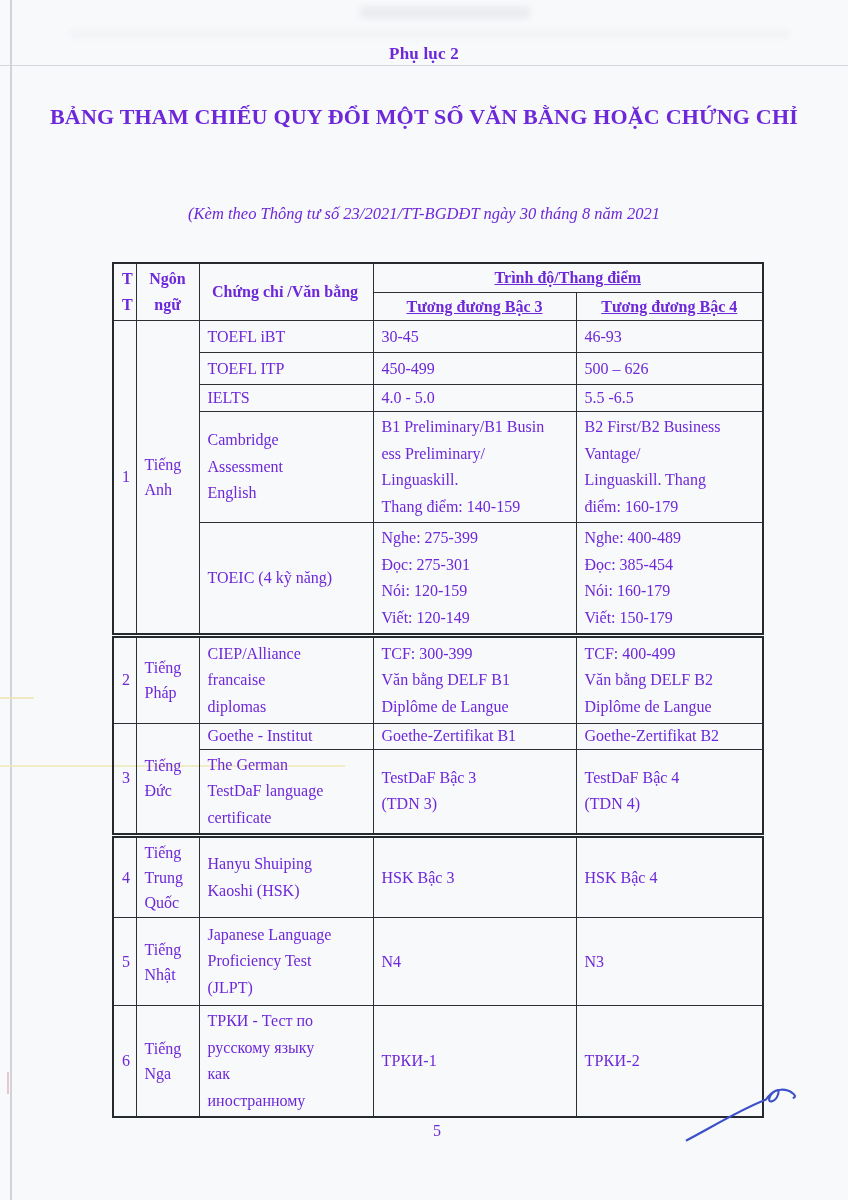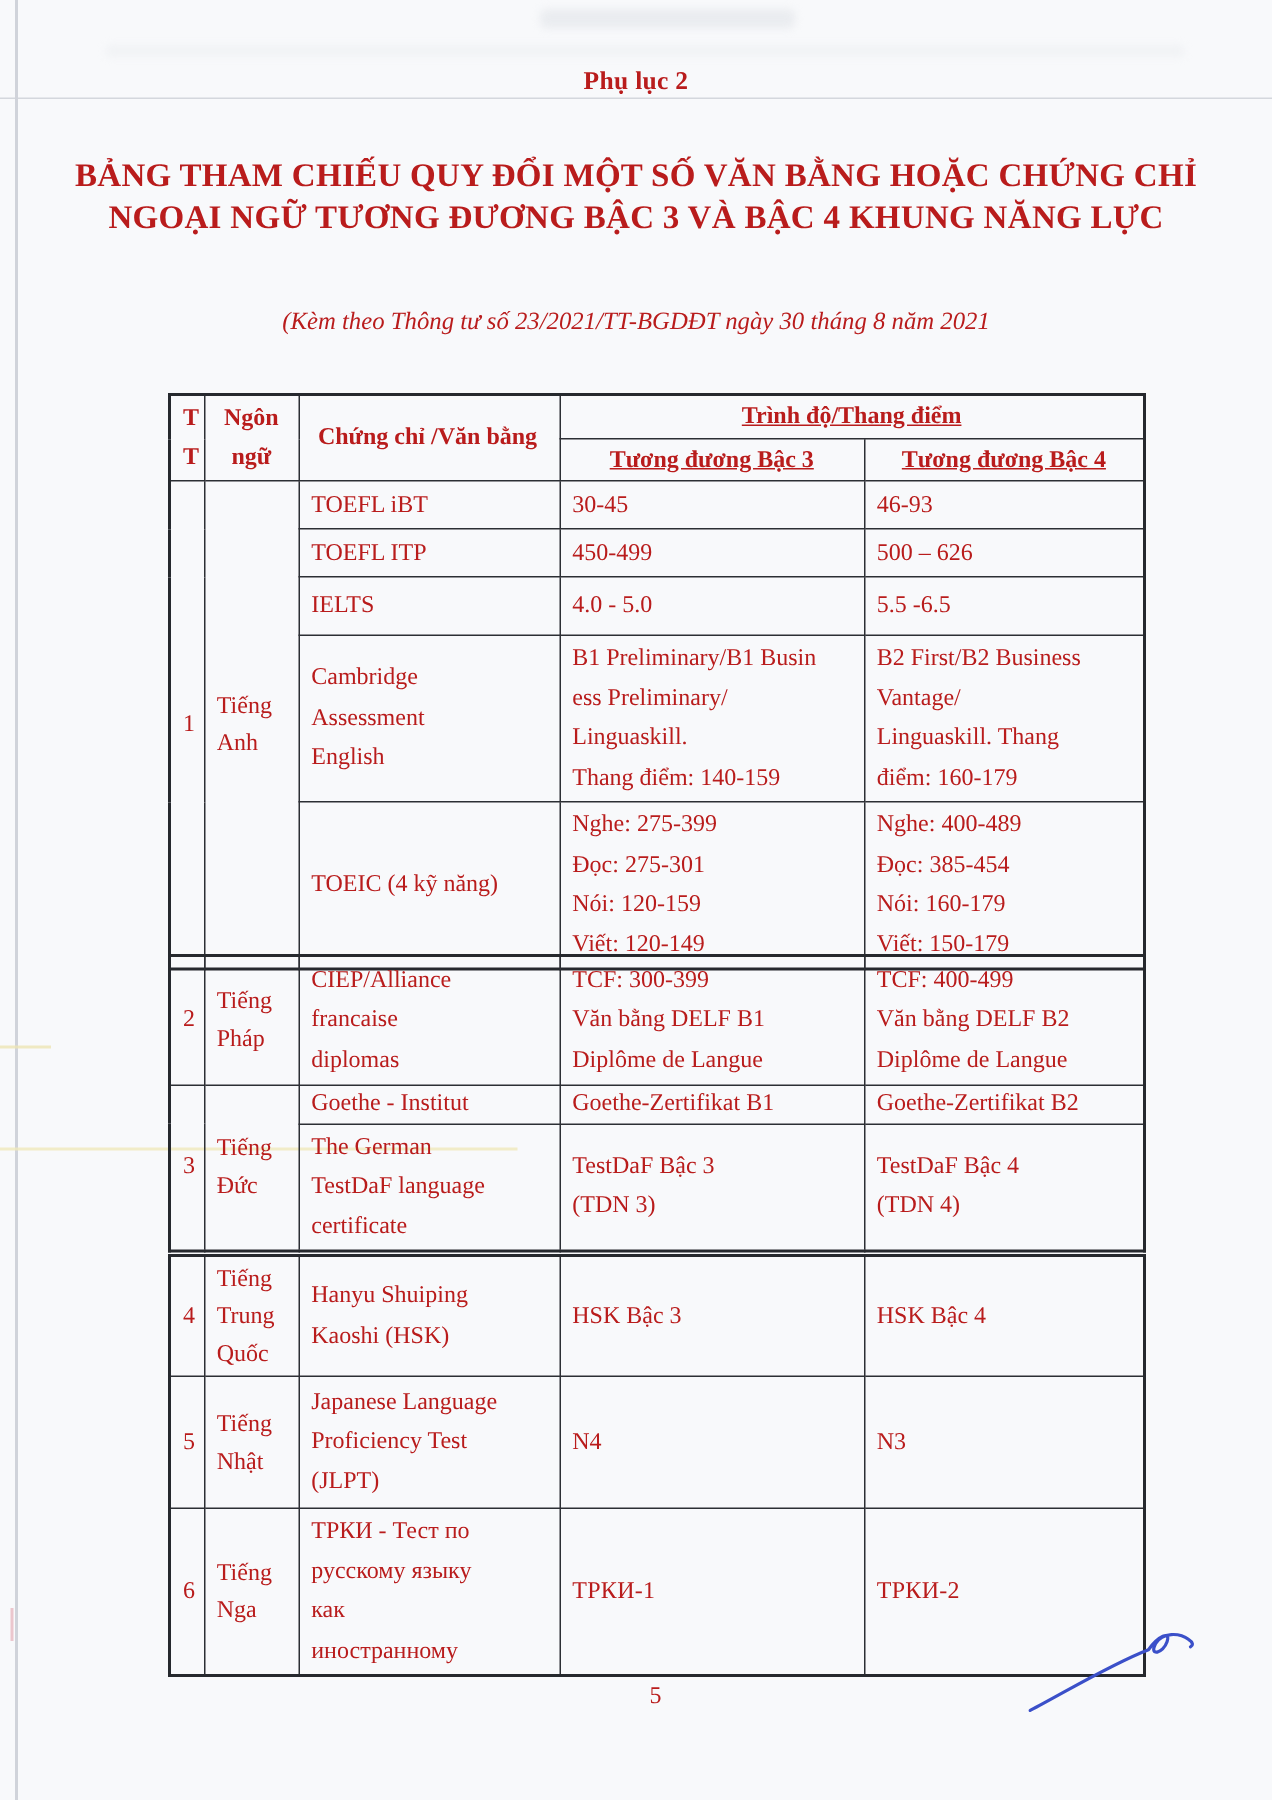--- a/index.html
+++ b/index.html
@@ -2,21 +2,21 @@
 <html><head>
 <meta charset="utf-8">
 <style>
   html,body{margin:0;padding:0;background:#eceef1;}
   #page{
     position:relative;
     width:848px;height:1200px;
     background:#f8f9fb;
     overflow:hidden;
     font-family:"Liberation Serif","DejaVu Serif",serif;
-    color:#b91c1c;
+    color:#6d28d9;
   }
   
   .scan-vline{position:absolute;left:10px;top:0;width:2px;height:1200px;background:#c9cdd4;opacity:.85;}
   .scan-hline{position:absolute;left:0;top:65px;width:848px;height:1px;background:#cfd3d9;opacity:.9;}
   .scan-ghost-top{position:absolute;left:360px;top:6px;width:170px;height:13px;background:#dfe2e7;filter:blur(3px);opacity:.55;border-radius:4px;}
   .scan-ghost-2{position:absolute;left:70px;top:30px;width:720px;height:8px;background:#e3e6ea;filter:blur(3px);opacity:.35;border-radius:4px;}
   .hl-yellow-1{position:absolute;left:0;top:697px;width:34px;height:2px;background:#ece5b4;opacity:.8;}
   .hl-yellow-2{position:absolute;left:0;top:765px;width:345px;height:2px;background:#efe9bb;opacity:.8;}
   .pink-tick{position:absolute;left:7px;top:1072px;width:2px;height:22px;background:#e7b9c2;opacity:.8;}
 
@@ -59,21 +59,20 @@
   <div class="scan-hline"></div>
   <div class="scan-ghost-top"></div>
   <div class="scan-ghost-2"></div>
   <div class="hl-yellow-1"></div>
   <div class="hl-yellow-2"></div>
   <div class="pink-tick"></div>
 
   <div class="appendix">Phụ lục 2</div>
   <div class="title-block">
     <div>BẢNG THAM CHIẾU QUY ĐỔI MỘT SỐ VĂN BẰNG HOẶC CHỨNG CHỈ</div>
-    <div>NGOẠI NGỮ TƯƠNG ĐƯƠNG BẬC 3 VÀ BẬC 4 KHUNG NĂNG LỰC</div>
   </div>
   <div class="subtitle-block">
     <div>(Kèm theo Thông tư số 23/2021/TT-BGDĐT ngày 30 tháng 8 năm 2021</div>
   </div>
 
   <table class="doc" style="top:262px;">
     <colgroup>
         <col style="width:23px">
         <col style="width:63px">
         <col style="width:174px">
@@ -99,21 +98,21 @@
 Anh</td>
       <td>TOEFL iBT</td>
       <td>30-45</td>
       <td>46-93</td>
     </tr>
     <tr style="height:32px">
       <td>TOEFL ITP</td>
       <td>450-499</td>
       <td>500 – 626</td>
     </tr>
-    <tr style="height:39px">
+    <tr style="height:27px">
       <td>IELTS</td>
       <td>4.0 - 5.0</td>
       <td>5.5 -6.5</td>
     </tr>
     <tr style="height:110px">
       <td class="ml">Cambridge
 Assessment
 English</td>
       <td class="ml">B1 Preliminary/B1 Busin
 ess Preliminary/

